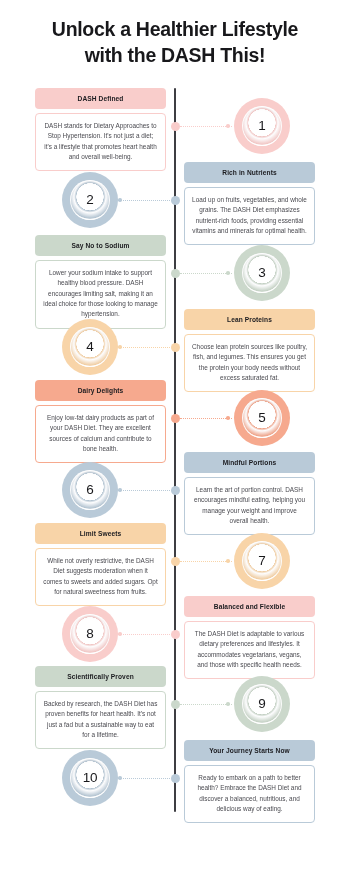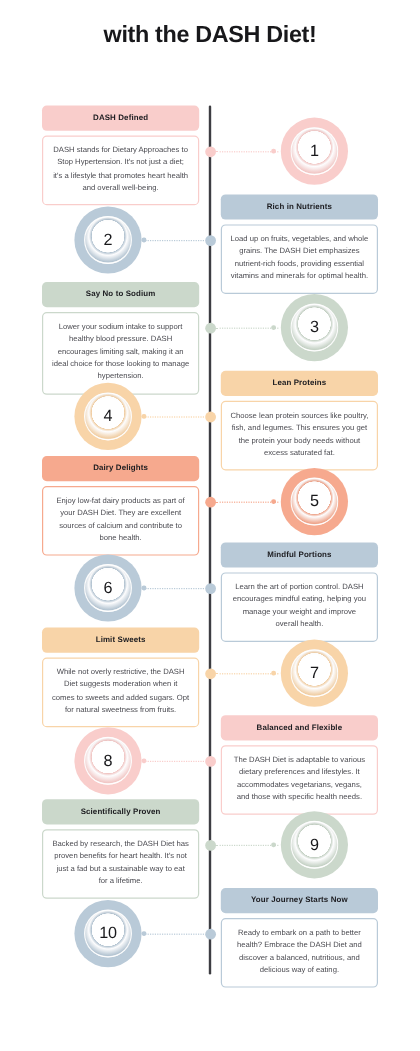--- a/index.html
+++ b/index.html
@@ -149,21 +149,22 @@
     color: #6d6d73;
     letter-spacing: 0.15px;
   }
 </style>
 </head>
 <body>
 
 <div id="page">
 
   <div class="title-wrap">
-    <div class="title-line">with the DASH Diet!</div>
+    <div class="title-line">Unlock a Healthier Lifestyle</div>
+    <div class="title-line">with the DASH This!</div>
   </div>
 
   <div class="spine"></div>
 
   <div id="rows">
       <div class="row" style="top: 88px;">
         <div class="card left">
           <div class="card-header" style="background: rgb(249, 205, 203);">DASH Defined</div>
           <div class="card-body" style="border-color: rgb(249, 205, 203);">DASH stands for Dietary Approaches to Stop Hypertension. It's not just a diet; it's a lifestyle that promotes heart health and overall well-being.</div>
         </div>

